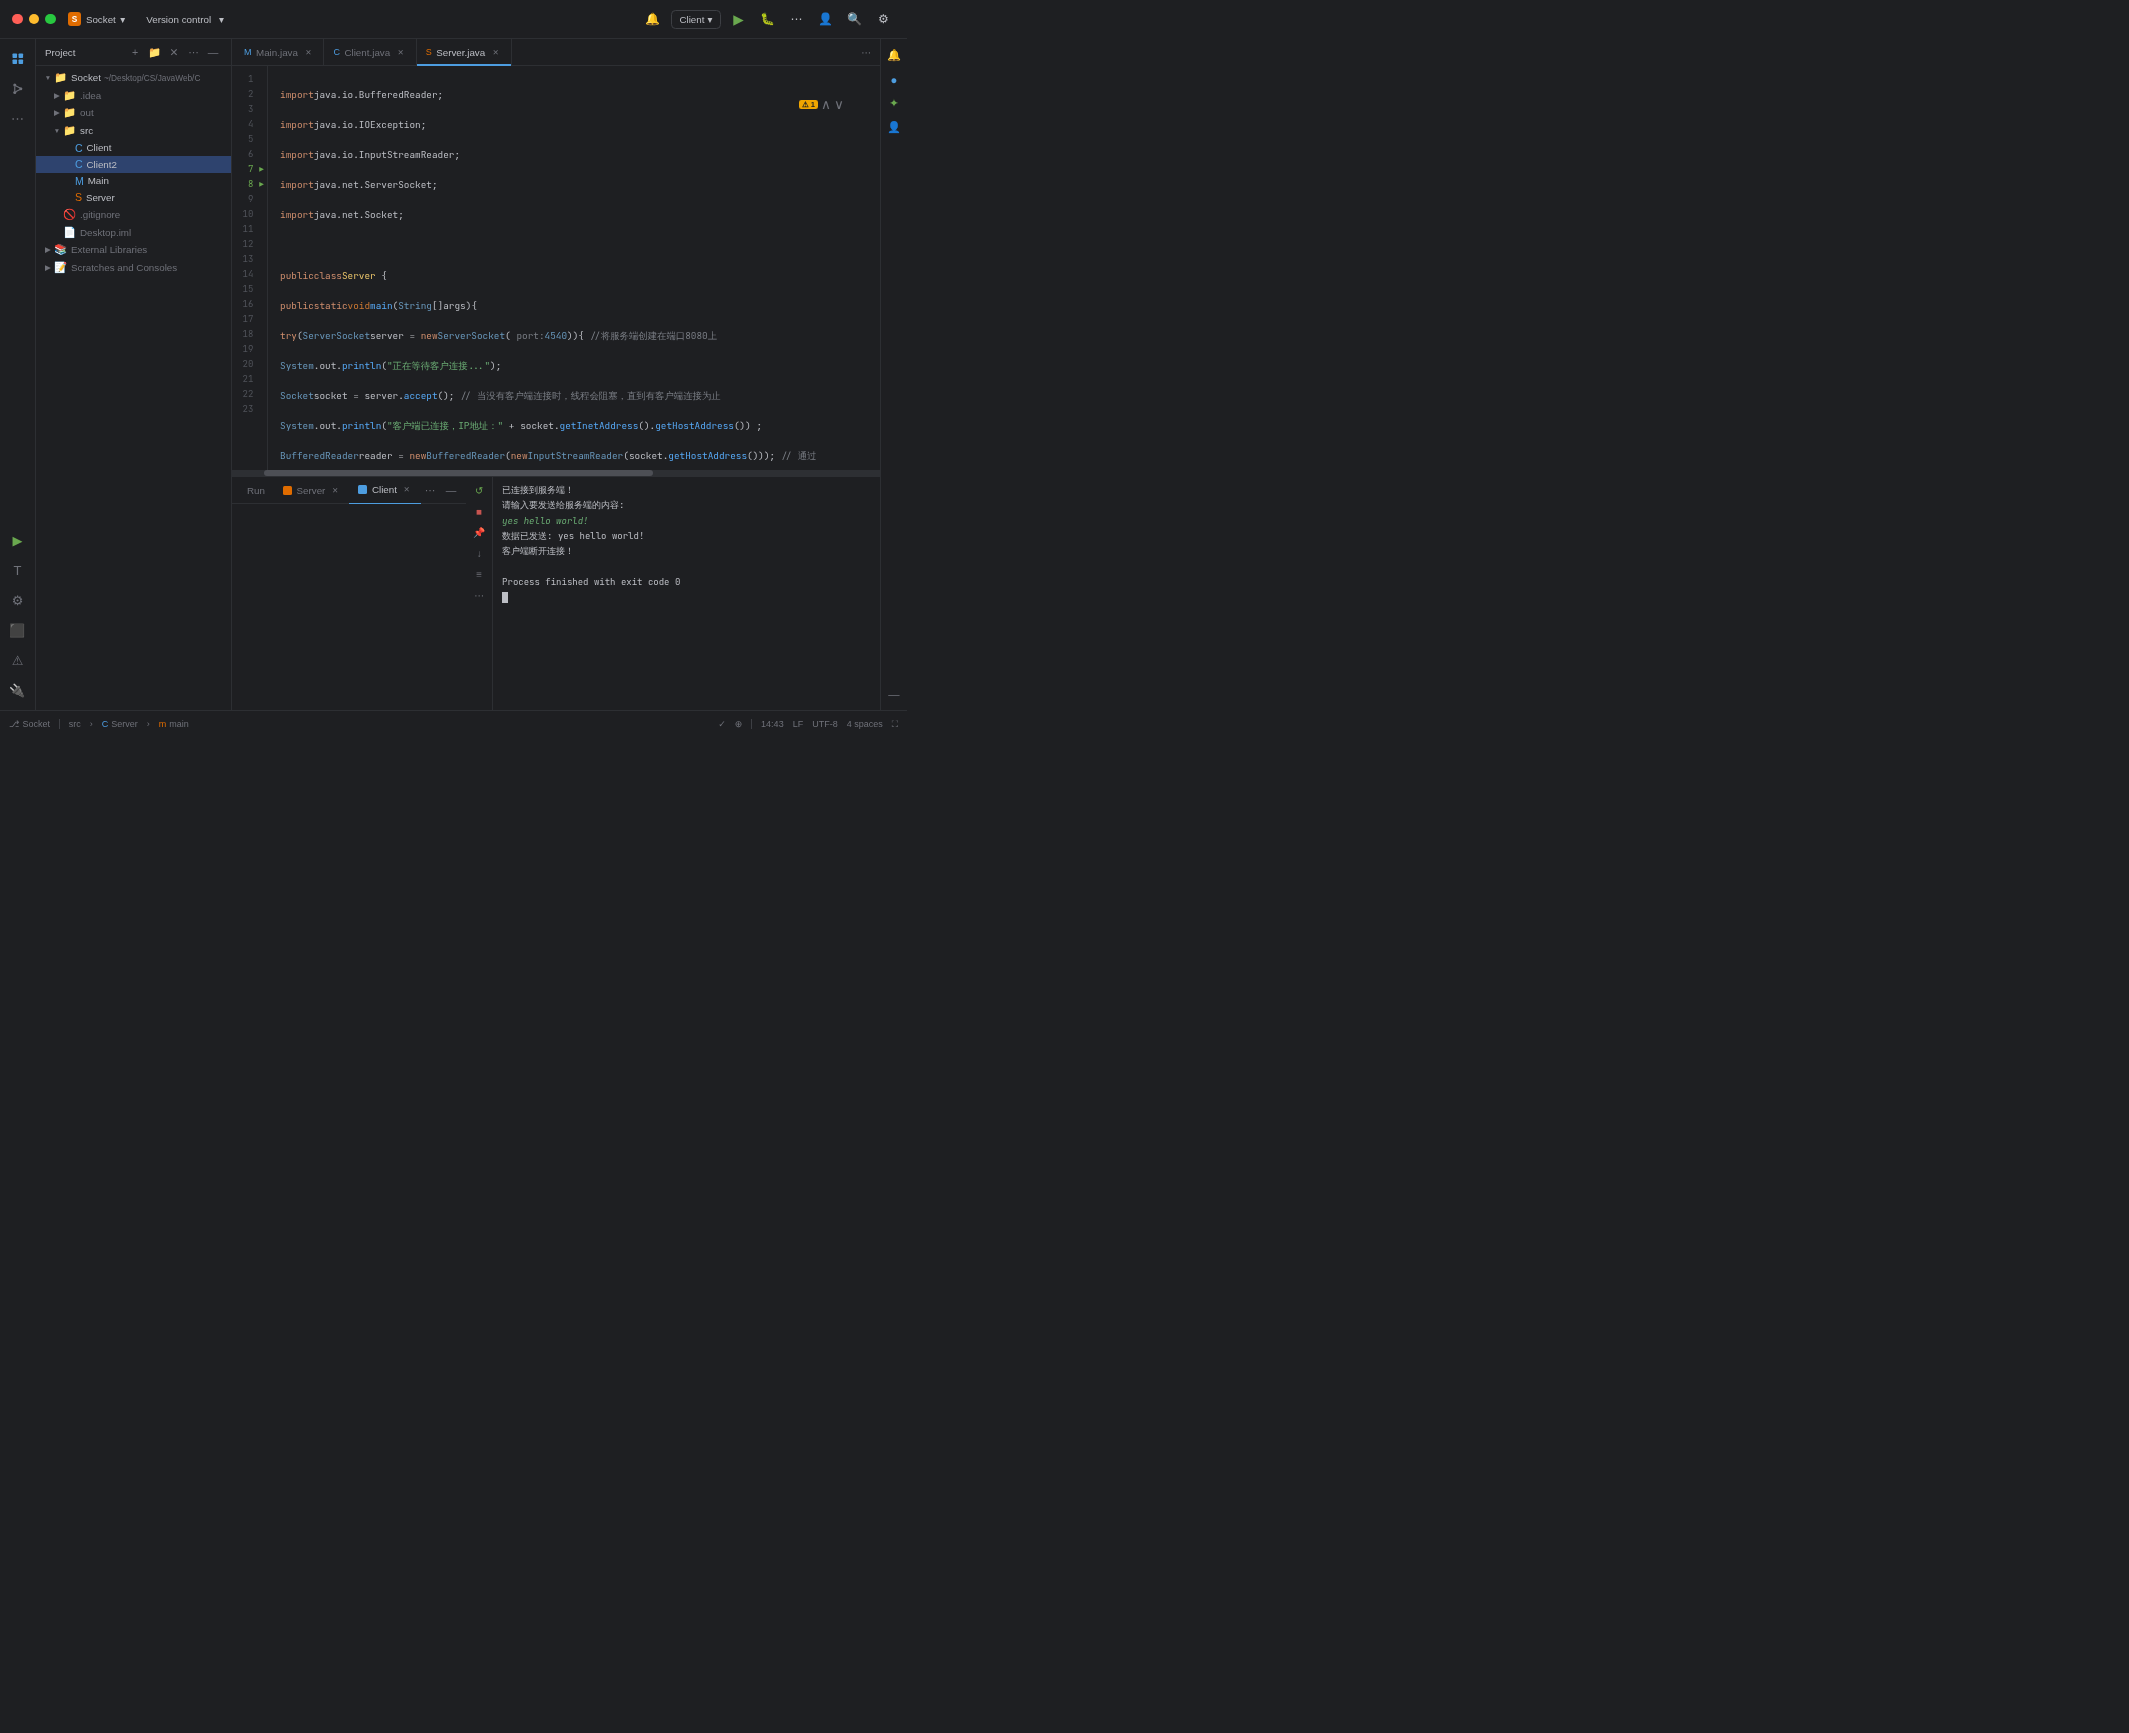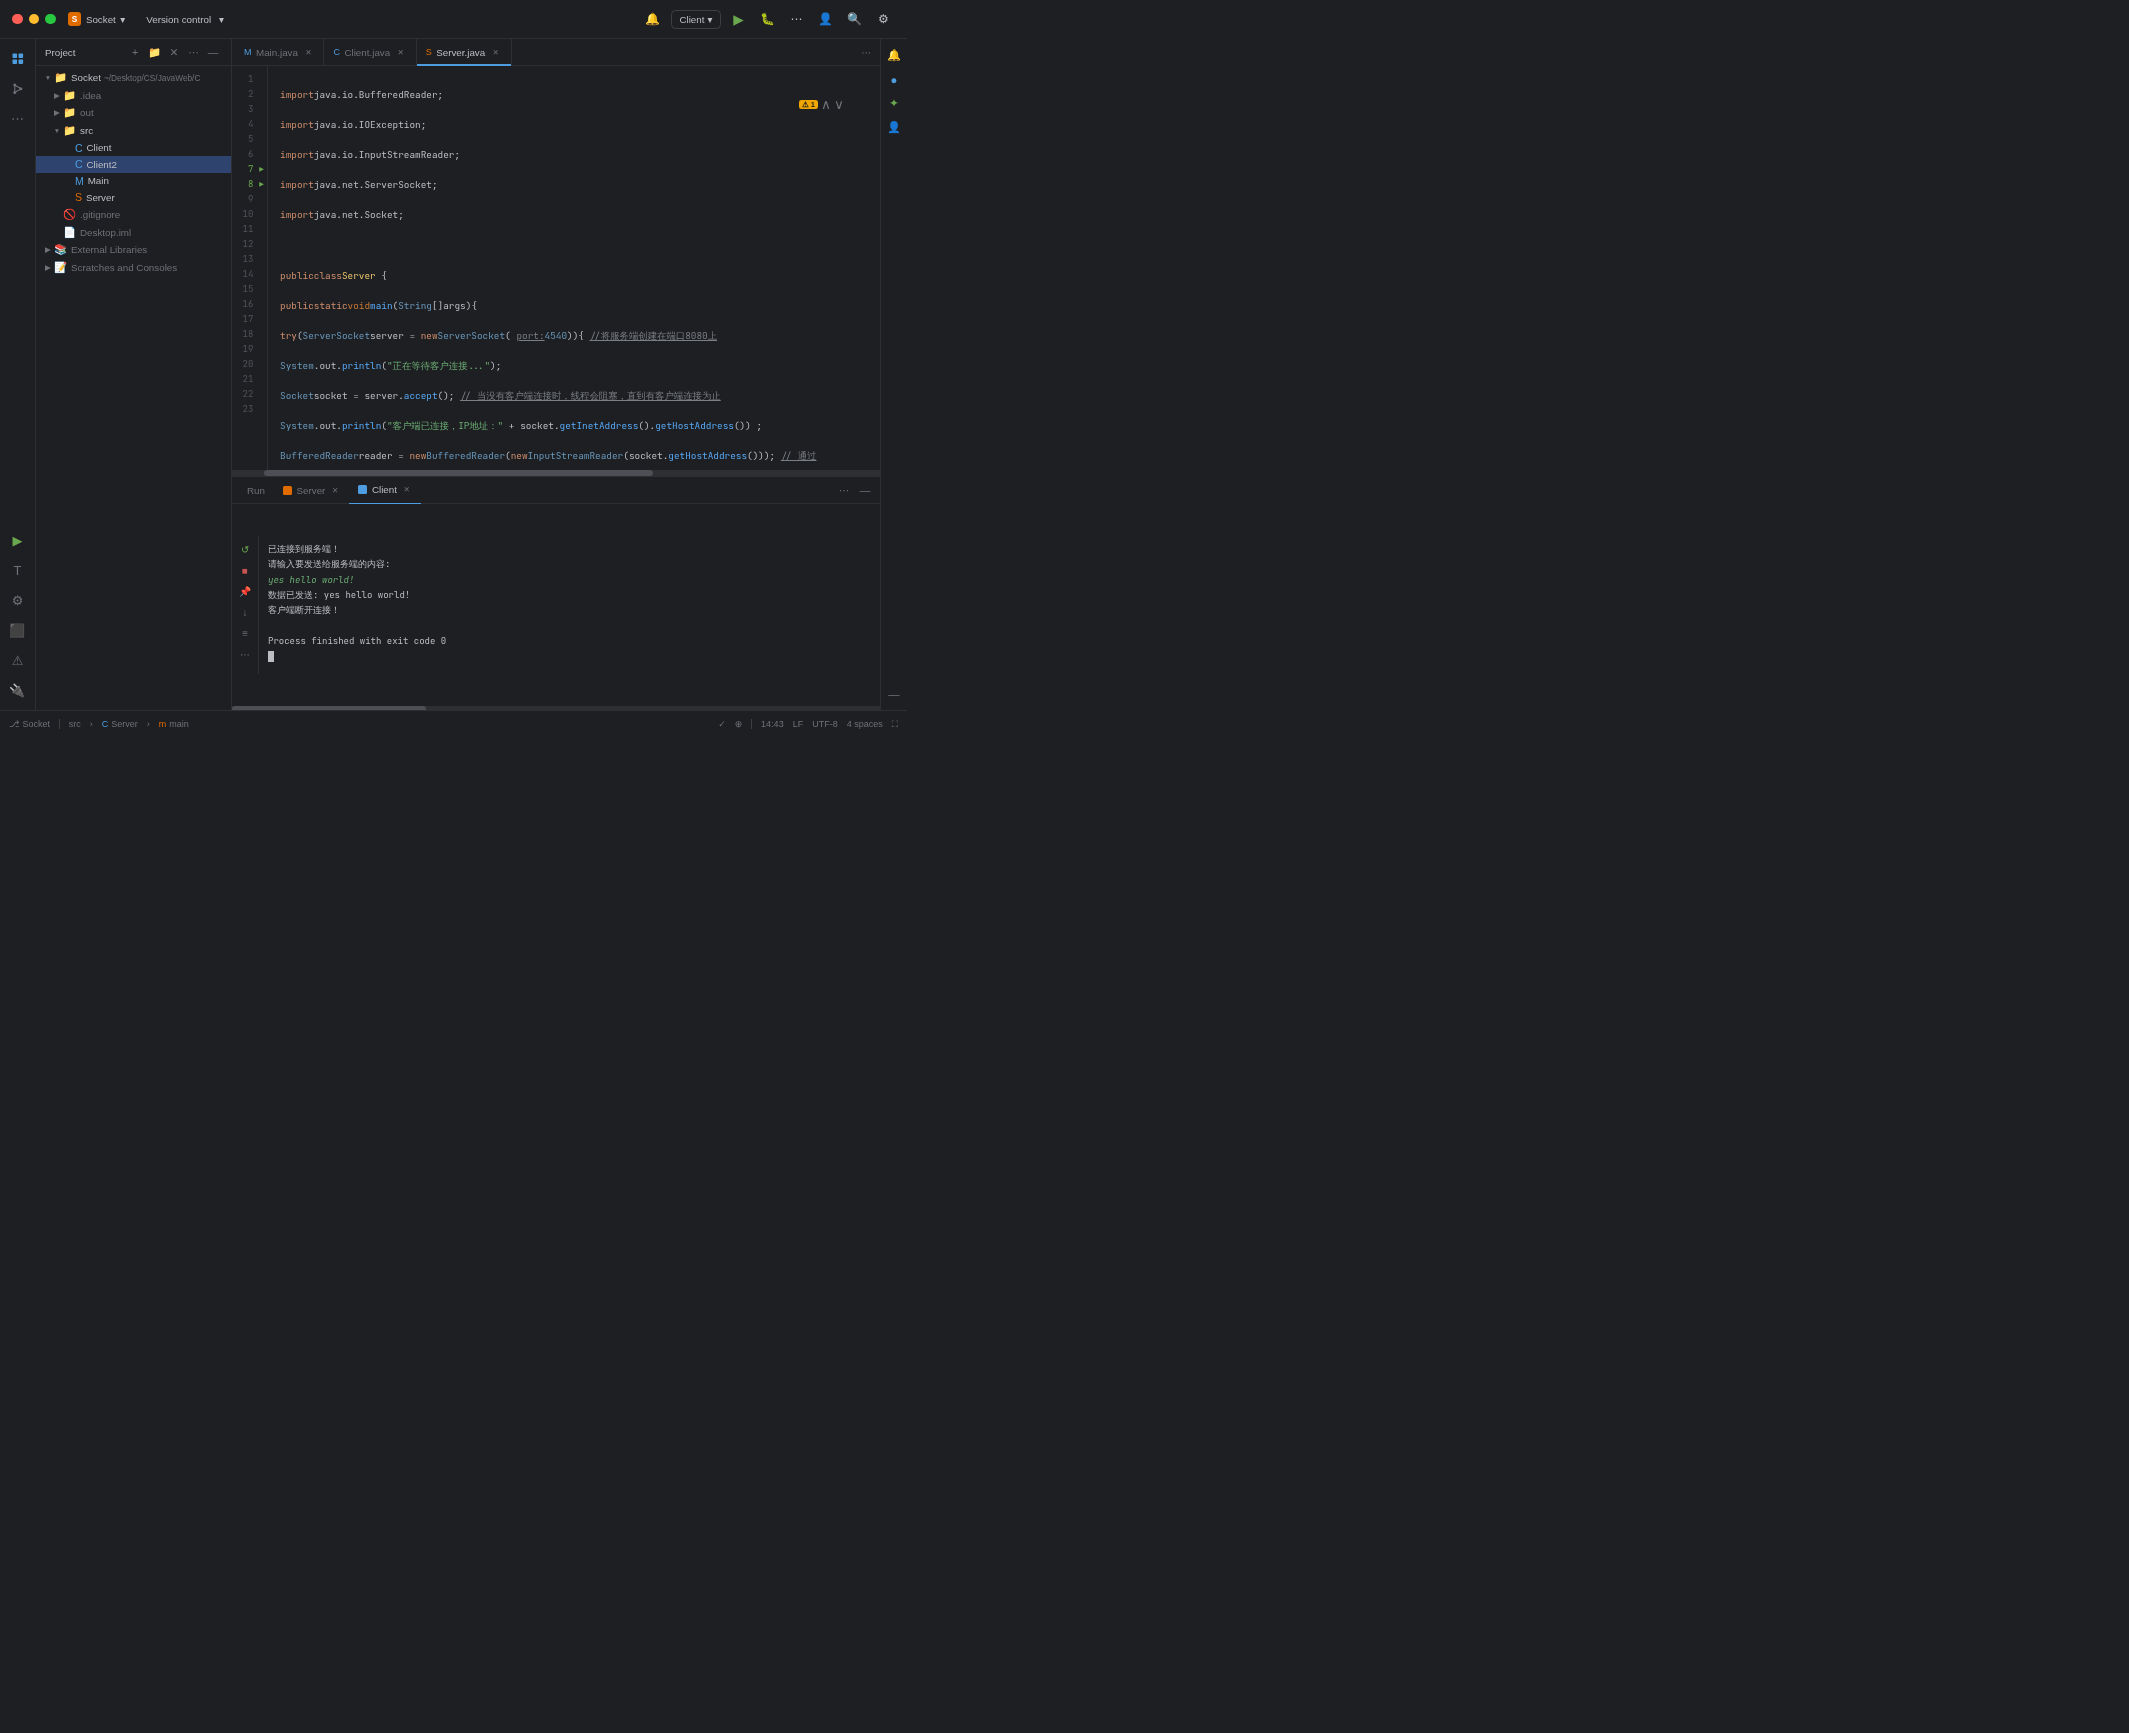--- a/index.html
+++ b/index.html
@@ -268,34 +268,33 @@
     .code-line {
       min-height: 15px;
       display: flex; align-items: flex-start;
     }
 
     
     .kw { color: #cf8e6d; }
     .kw2 { color: #cc7832; }
     .type { color: #6897bb; }
     .string { color: #6aab73; }
-    .comment { color: #7a7e85; text-decoration: underline; }
+    .comment { color: #7a7e85; }
     .method { color: #56a8f5; }
     .param { color: #bcbec4; }
     .cn { color: #e9c46a; }
     .num { color: #6897bb; }
     .op { color: #bcbec4; }
 
     
     .run-panel {
       height: 234px;
       border-top: 0.8px solid #2d2f33;
       display: flex;
-      flex-direction: column;
-      gap: 32px;
+      flex-direction: row;
     }
     .run-tabs {
       height: 27px;
       background: #1e1f22;
       display: flex; align-items: center;
       border-bottom: 0.8px solid #2d2f33;
       padding: 0 6px;
       gap: 0;
     }
     .run-tab {

